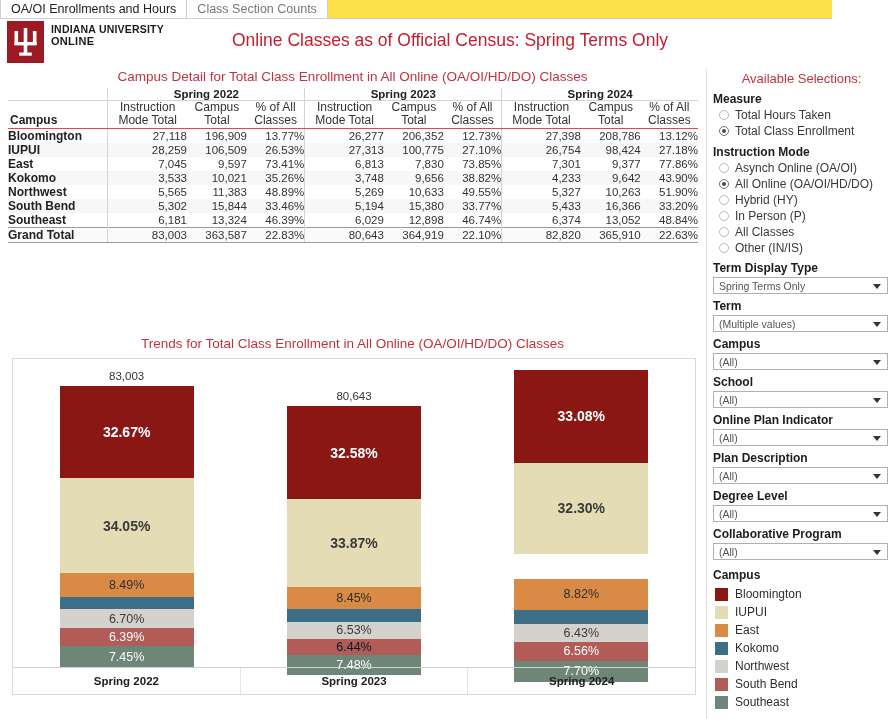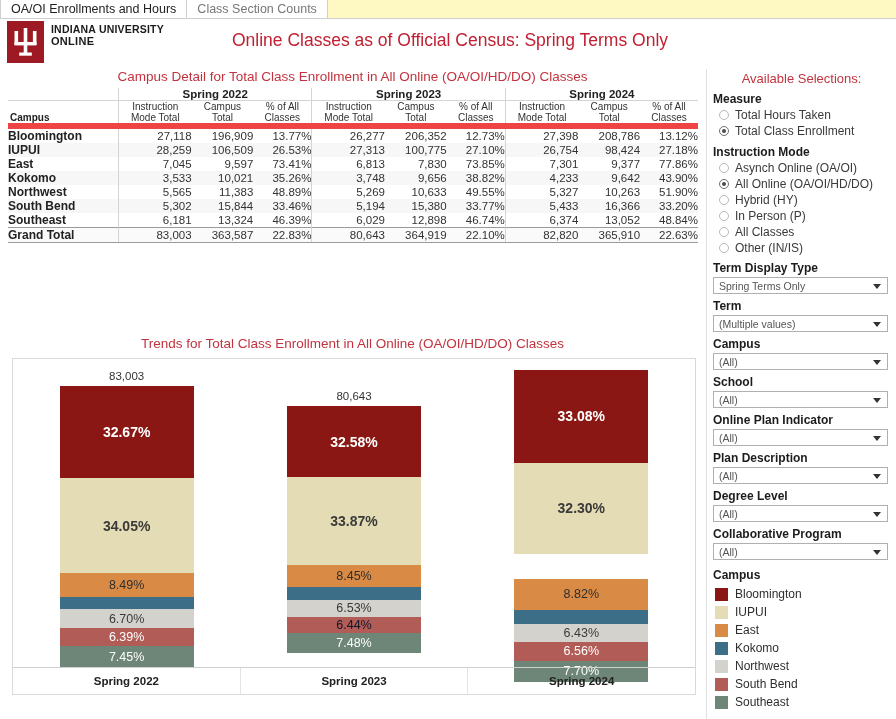--- a/index.html
+++ b/index.html
@@ -7,22 +7,22 @@
     margin: 0; padding: 0;
     width: 896px; height: 719px;
     background: #ffffff;
     font-family: "Liberation Sans", sans-serif;
     overflow: hidden;
   }
   #app { position: relative; width: 896px; height: 719px; background: #fff; }
 
   
   .tabbar {
-    position: absolute; top: 0; left: 0; width: 896px; height: 19px;
-    background: #fef9c3; border-bottom: 1px solid #cfcfcf;
+    position: absolute; top: 0; left: 0; width: 832px; height: 19px;
+    background: #fde047; border-bottom: 1px solid #cfcfcf;
     display: flex; align-items: stretch;
   }
   .tab {
     display: flex; align-items: center; padding: 0 10px;
     font-size: 12.5px; color: #333; white-space: nowrap;
     border-right: 1px solid #cfcfcf; background: #fff;
   }
   .tab:first-child { border-left: 1px solid #cfcfcf; }
   .tab.active { color: #222; }
   .tab.inactive { color: #777; }
@@ -54,23 +54,23 @@
   .tbl-wrap { position: absolute; top: 88px; left: 8px; width: 690px; }
   table.detail { border-collapse: collapse; width: 690px; font-size: 11.5px; color: #333; }
   table.detail th, table.detail td { padding: 0; }
   .yr-head {
     text-align: center; font-weight: bold; font-size: 11.5px; color: #222;
     padding: 3px 0 3px 0; border-bottom: 1px solid #d4d4d4;
   }
   .yr-head.sep { border-left: 1px solid #d4d4d4; }
   .blankhead { border-bottom: 1px solid #d4d4d4; }
   .colhead {
-    font-weight: normal; font-size: 10px; color: #333;
+    font-weight: normal; font-size: 12px; color: #333;
     text-align: center; vertical-align: bottom; line-height: 1.12;
-    padding: 3px 5px 2px 5px; border-bottom: 6px solid #ef4444;
+    padding: 3px 5px 2px 5px; border-bottom: 1px solid #ef4444;
   }
   .colhead.sep { border-left: 1px solid #d4d4d4; }
   .colhead.campus { text-align: left; font-weight: bold; color: #222; padding-left: 2px; }
   td.campus {
     text-align: left; font-weight: bold; color: #222; font-size: 12px;
     padding: 1px 2px; border-right: 1px solid #d4d4d4;
   }
   td.num { text-align: right; padding: 1px 6px 1px 4px; font-size: 11.5px; color: #333; }
   td.num.sep { border-left: 1px solid #d4d4d4; }
   tr.alt td { background: #f7f7f7; }
@@ -360,21 +360,21 @@
           </div>
           <div class="seg" style="height: 17.9559px; background: rgb(178, 92, 87); color: rgb(255, 255, 255);">
             <span>6.39%</span>
           </div>
           <div class="seg" style="height: 20.9345px; background: rgb(110, 134, 119); color: rgb(255, 255, 255);">
             <span>7.45%</span>
           </div>
         </div>
         <div class="bar-total" style="left: 274px; width: 134px; top: 31px;">80,643</div>
         <div class="bar-stack" style="left: 274px; width: 134px; height: 261px; bottom: 0px;">
-          <div class="seg big" style="height: 71px; background: rgb(138, 23, 19); color: rgb(255, 255, 255);">
+          <div class="seg big" style="height: 93px; background: rgb(138, 23, 19); color: rgb(255, 255, 255);">
             <span>32.58%</span>
           </div>
           <div class="seg big" style="height: 88.4007px; background: rgb(227, 220, 180); color: rgb(58, 58, 58);">
             <span>33.87%</span>
           </div>
           <div class="seg" style="height: 22.0545px; background: rgb(217, 139, 69); color: rgb(46, 46, 46);">
             <span>8.45%</span>
           </div>
           <div class="seg" style="height: 12.1365px; background: rgb(60, 110, 135); color: rgb(255, 255, 255);">
             <span></span>

